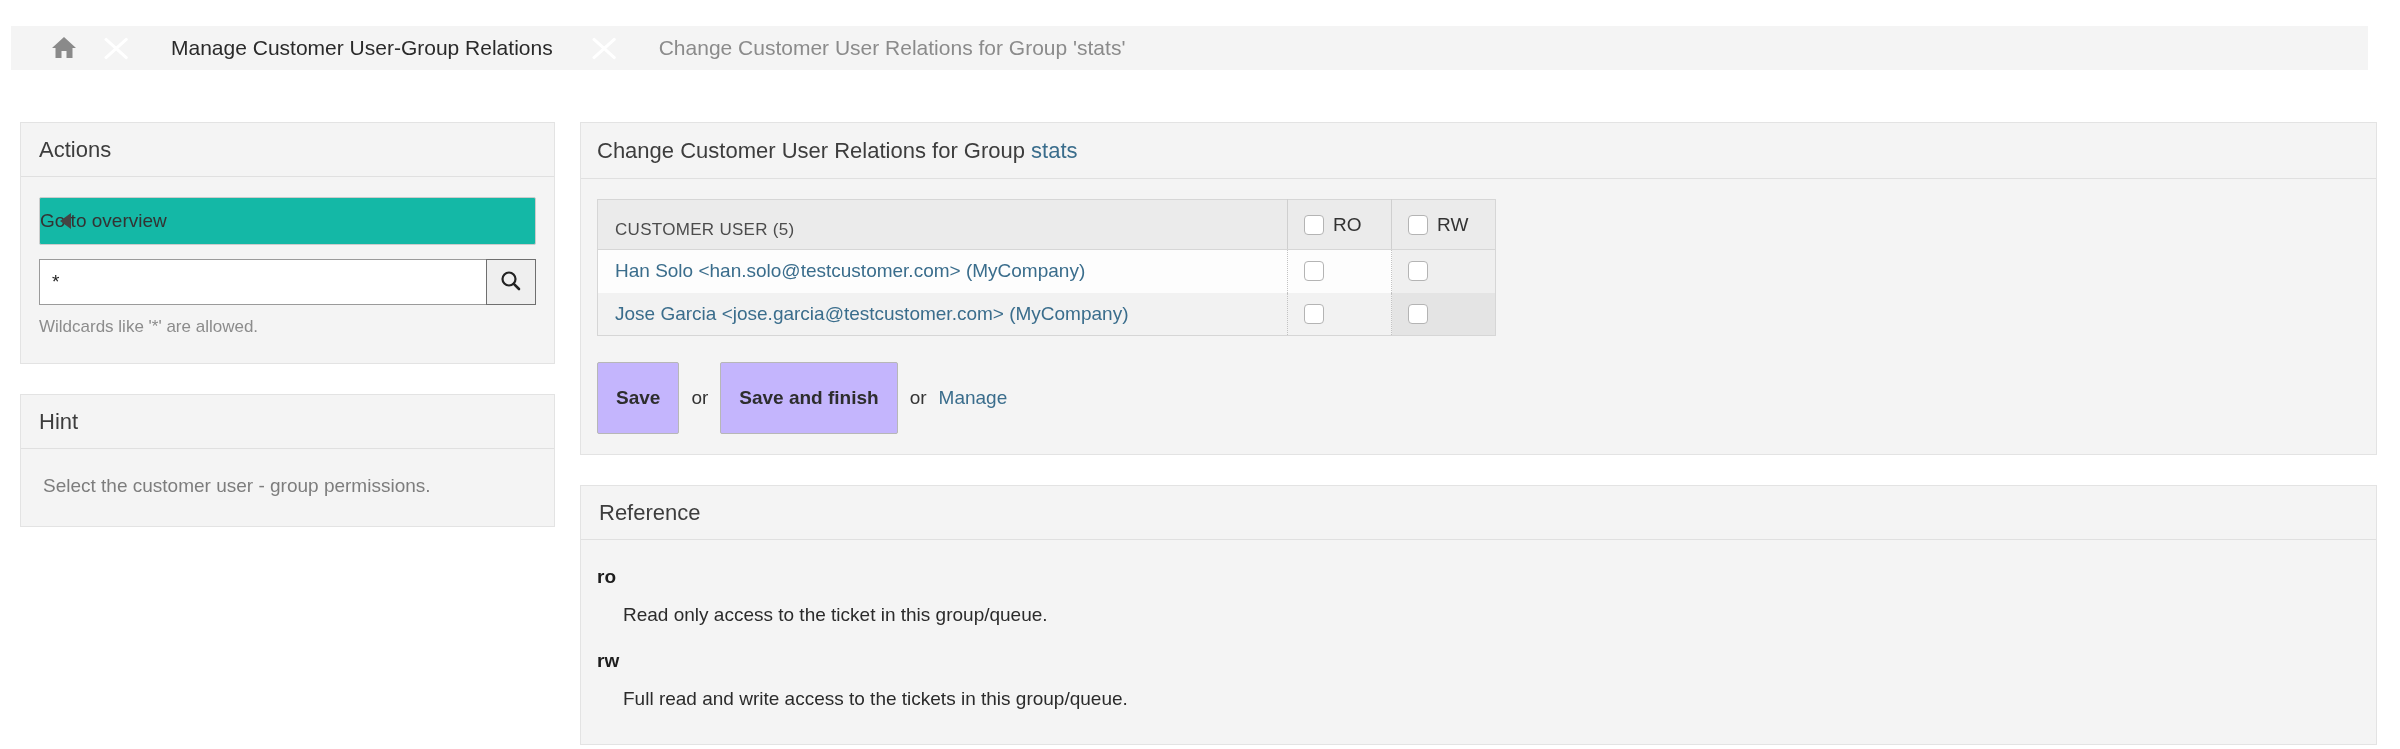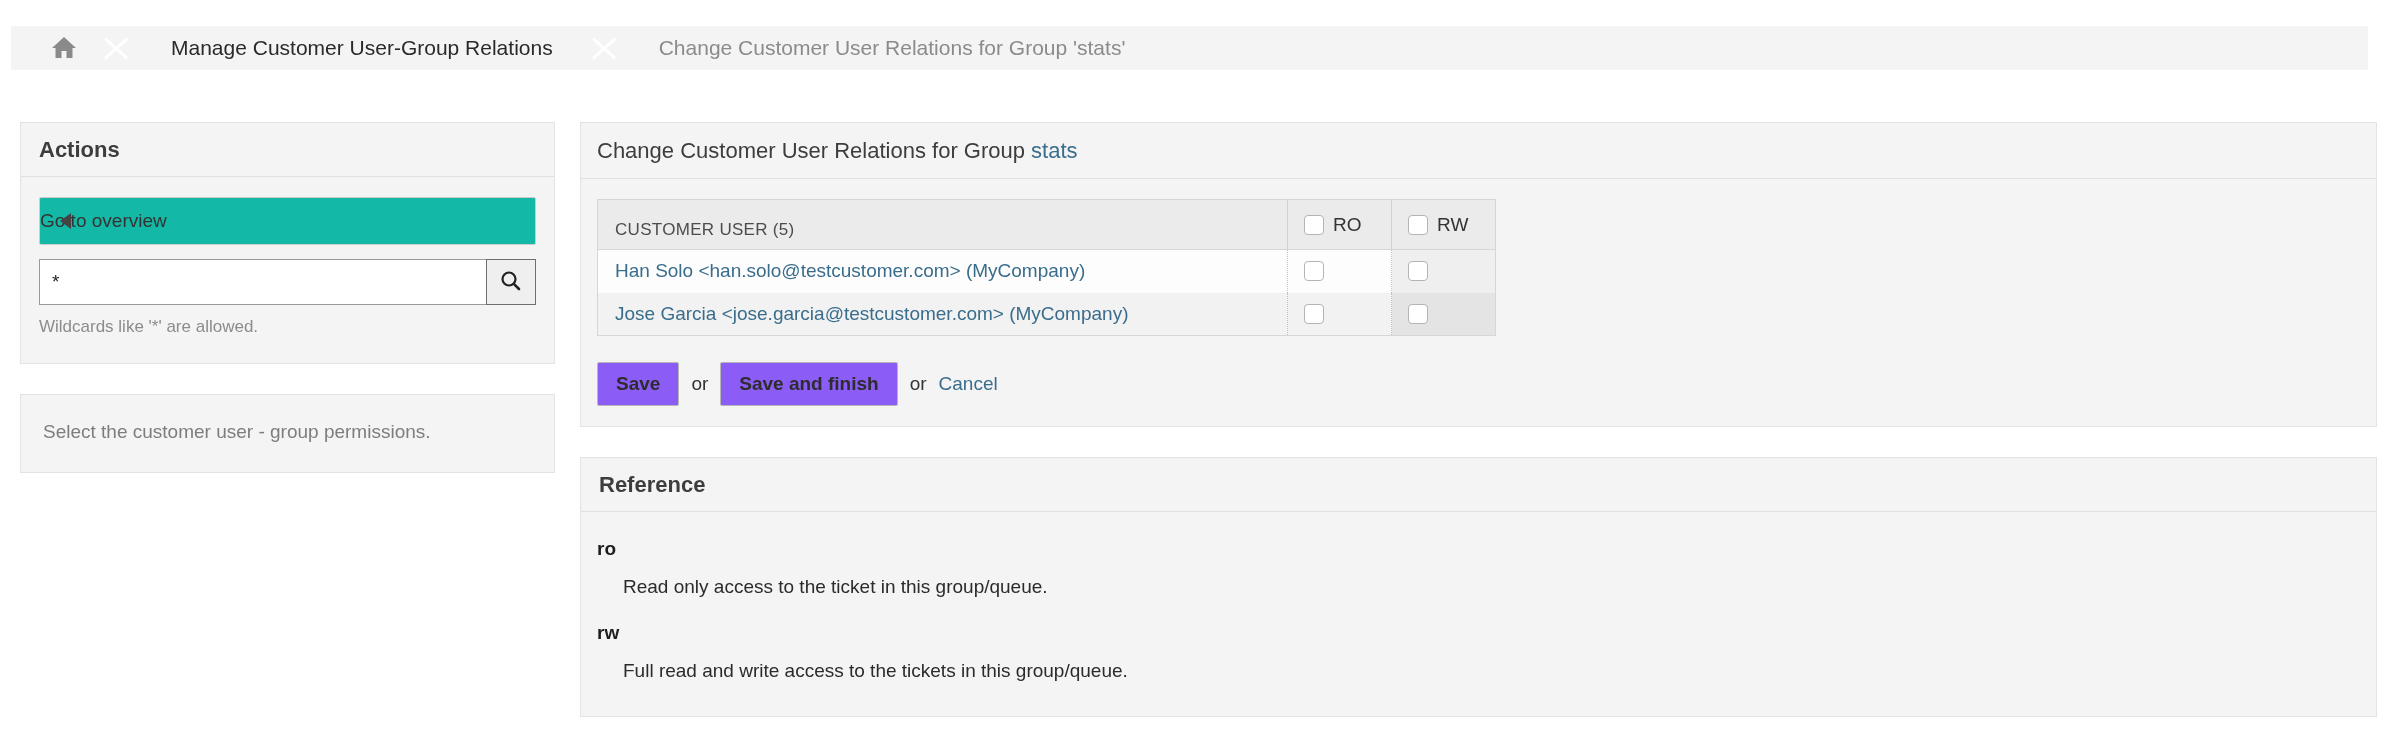--- a/index.html
+++ b/index.html
@@ -70,21 +70,21 @@
   .panel {
     background: #f4f4f4;
     border: 1px solid #e3e3e3;
     margin-bottom: 30px;
   }
   .panel-header {
     padding: 14px 18px 13px 18px;
     border-bottom: 1px solid #e0e0e0;
     font-size: 22px;
     color: #3d3d3d;
-    font-weight: bold;
+    font-weight: normal;
   }
   .panel-body { padding: 20px 18px 26px 18px; }
 
   .overview-btn {
     display: block;
     position: relative;
     width: 100%;
     height: 48px;
     background: #14b8a6;
     border: 1px solid #cccccc;
@@ -241,28 +241,28 @@
   }
 
   
   .actions-row {
     display: flex;
     align-items: center;
     margin-top: 26px;
     gap: 12px;
   }
   .btn {
-    background: #8b5cf6;
+    background: #c4b5fd;
     border: 1px solid #b7b7b7;
     border-radius: 2px;
     font-family: "Liberation Sans", sans-serif;
     font-size: 19px;
     font-weight: bold;
     color: #2d2d2d;
-    padding: 10px 18px;
+    padding: 24px 18px;
     cursor: pointer;
   }
   .or-txt { font-size: 19px; color: #333333; }
   .cancel-link {
     font-size: 19px;
     color: #3a6d8c;
     text-decoration: none;
     cursor: pointer;
   }
 
@@ -320,20 +320,21 @@
               <line x1="14.8" y1="14.8" x2="20" y2="20" stroke="#222" stroke-width="2.6" stroke-linecap="round"></line>
             </svg>
           </span>
         </button>
       </div>
       <div class="hint-note">Wildcards like '*' are allowed.</div>
     </div>
   </div>
 
   <div class="panel">
+    <div class="panel-header">Hint</div>
     <div class="hint-body">
       <p>Select the customer user - group permissions.</p>
     </div>
   </div>
 
 </div>
 
 <div class="main">
 
   <div class="panel">
@@ -379,21 +380,21 @@
             </td>
           </tr>
         </tbody>
       </table>
 
       <div class="actions-row">
         <button class="btn">Save</button>
         <span class="or-txt">or</span>
         <button class="btn">Save and finish</button>
         <span class="or-txt">or</span>
-        <a class="cancel-link" href="#">Cancel</a>
+        <a class="cancel-link" href="#">Manage</a>
       </div>
     </div>
   </div>
 
   <div class="panel">
     <div class="panel-header">Reference</div>
     <div class="ref-body">
       <div class="ref-term">ro</div>
       <div class="ref-def">Read only access to the ticket in this group/queue.</div>
       <div class="ref-term">rw</div>

